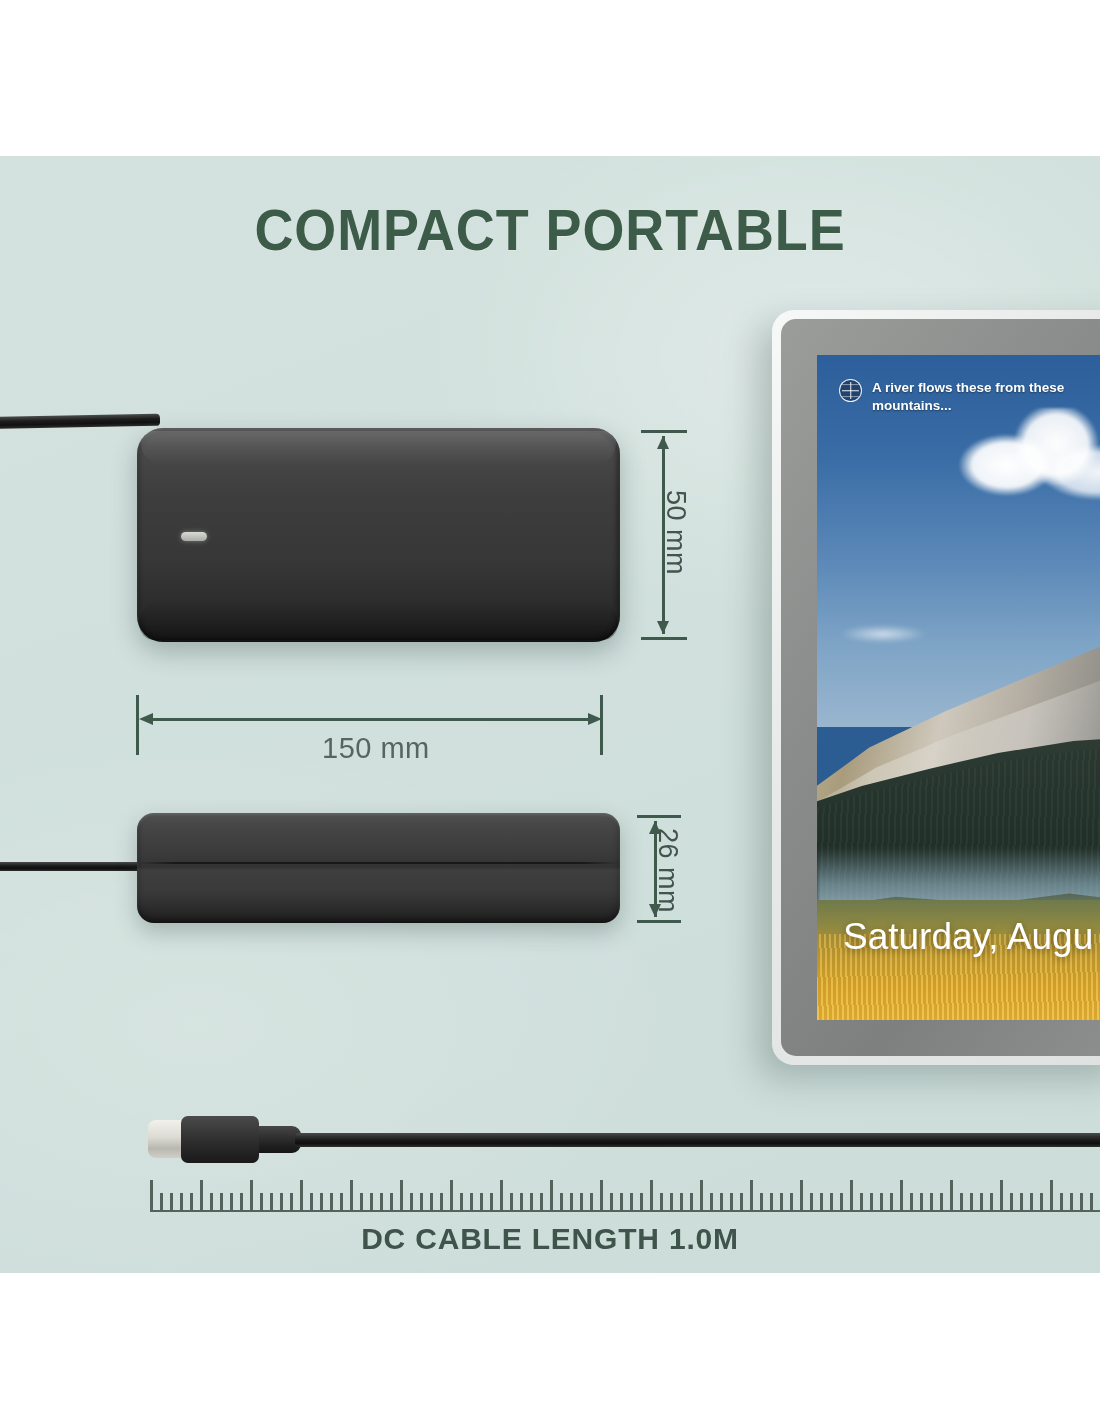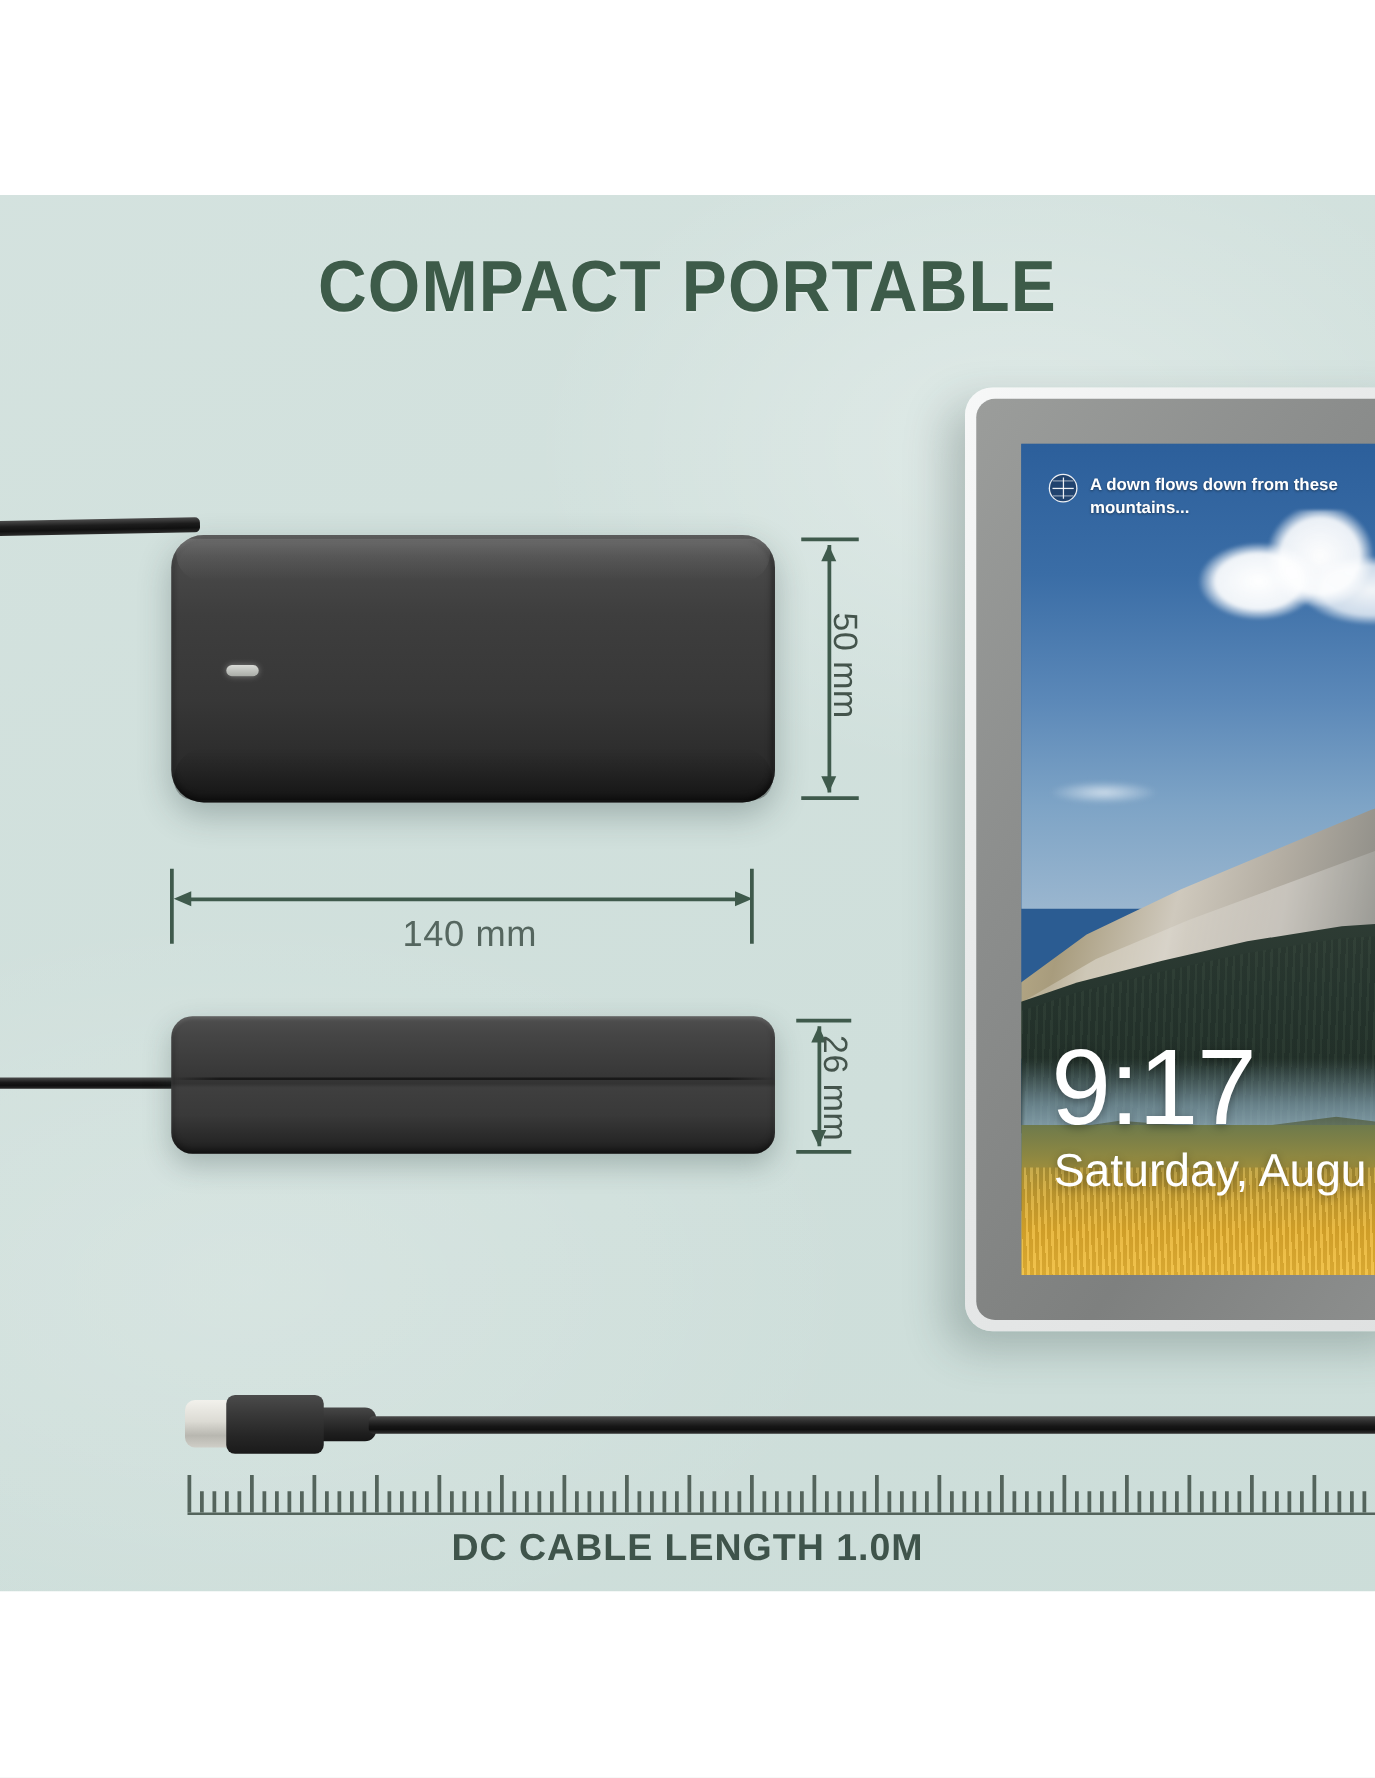--- a/index.html
+++ b/index.html
@@ -467,21 +467,21 @@
   <div id="line-50" class="dim-line"></div>
   <div id="arrow-50-up" class="arrow arrow-up"></div>
   <div id="arrow-50-down" class="arrow arrow-down"></div>
   <div id="label-50" class="dim-label-v">50 mm</div>
 
   <div id="tick-110-l" class="dim-tick"></div>
   <div id="tick-110-r" class="dim-tick"></div>
   <div id="line-110" class="dim-line"></div>
   <div id="arrow-110-l" class="arrow arrow-left"></div>
   <div id="arrow-110-r" class="arrow arrow-right"></div>
-  <div id="label-110" class="dim-label-h">140 mm</div>
+  <div id="label-110" class="dim-label-h">150 mm</div>
 
   <div id="tick-26-top" class="dim-tick"></div>
   <div id="tick-26-bot" class="dim-tick"></div>
   <div id="line-26" class="dim-line"></div>
   <div id="arrow-26-up" class="arrow arrow-up"></div>
   <div id="arrow-26-down" class="arrow arrow-down"></div>
   <div id="label-26" class="dim-label-v">26 mm</div>
 
   <div id="tablet">
     <div id="tablet-bezel">
@@ -493,24 +493,23 @@
         <div id="wp-ridge-rock"></div>
         <div id="wp-forest"></div>
         <div id="wp-forest-tex"></div>
         <div id="wp-mist"></div>
         <div id="wp-field-ridge"></div>
         <div id="wp-field"></div>
         <div id="wp-field-tex"></div>
 
         <div id="spotlight">
           <div id="globe-icon"></div>
-          <div id="spotlight-text">A down flows down from these mountains...</div>
+          <div id="spotlight-text">A river flows these from these mountains...</div>
         </div>
 
-        <div id="lock-clock">9:17</div>
         <div id="lock-date">Saturday, Augu</div>
       </div>
     </div>
   </div>
 
   <div id="usbc-tip"></div>
   <div id="usbc-body"></div>
   <div id="usbc-relief"></div>
   <div id="dc-cable"></div>
 

